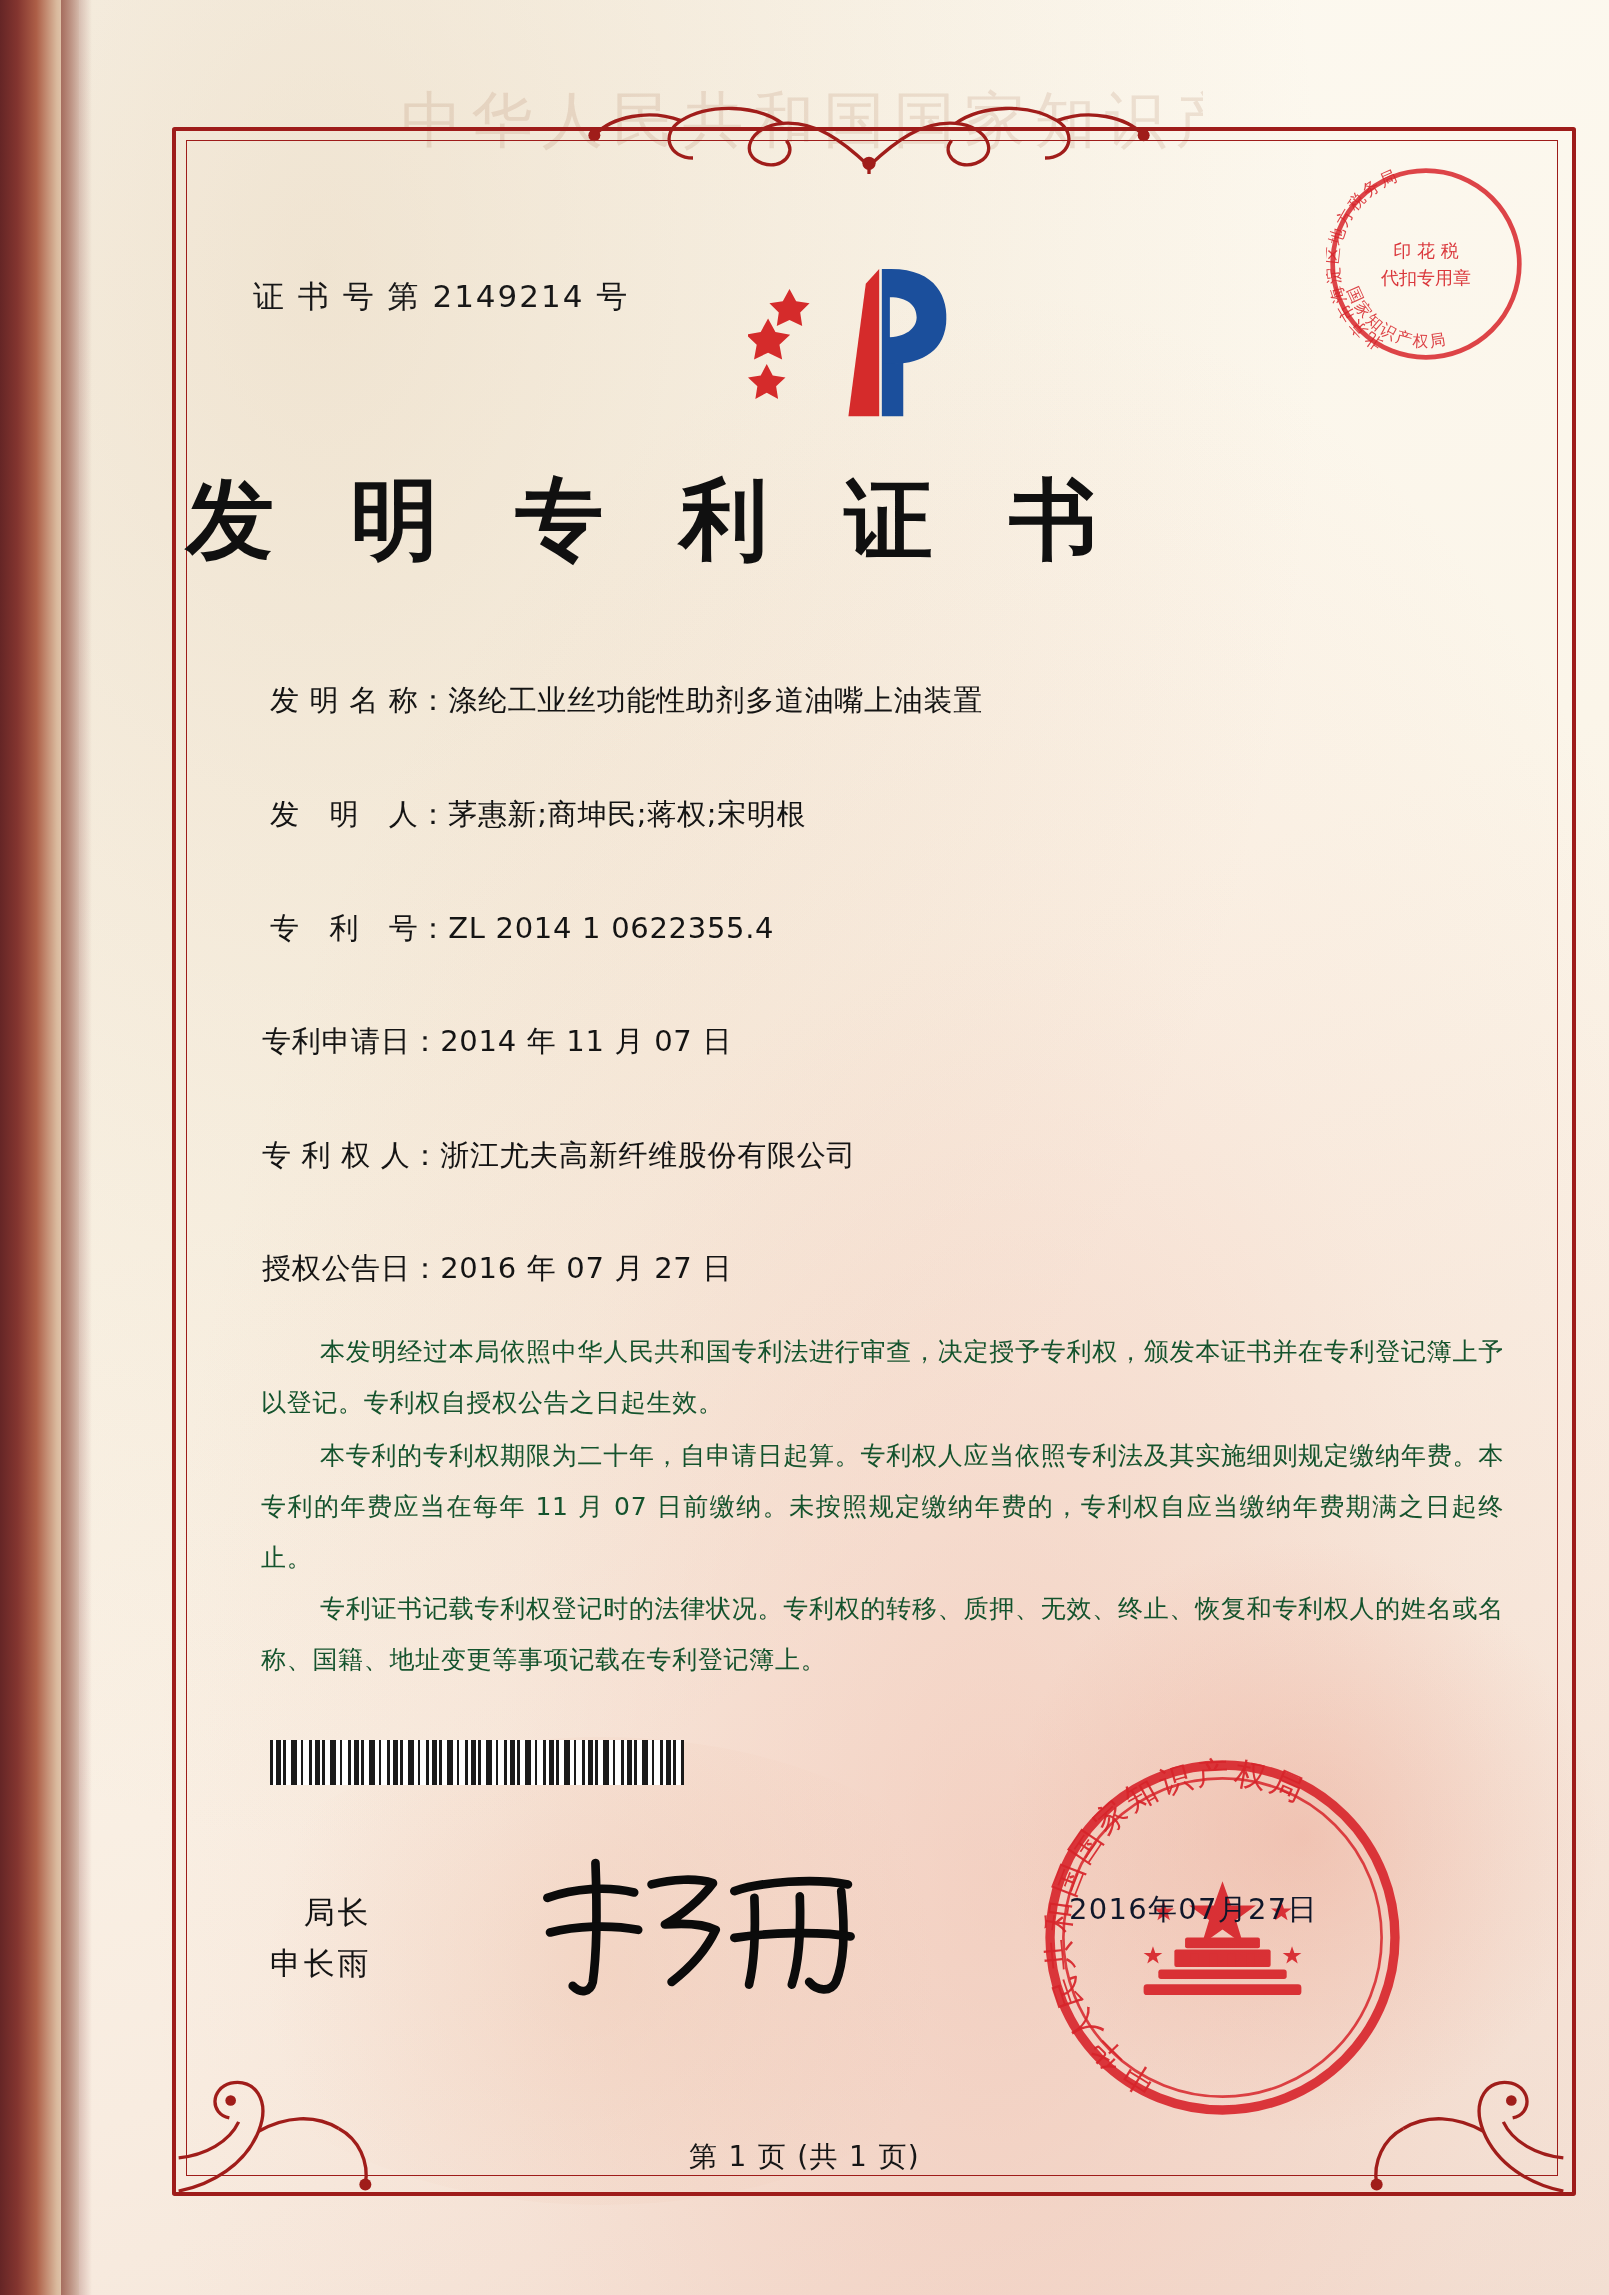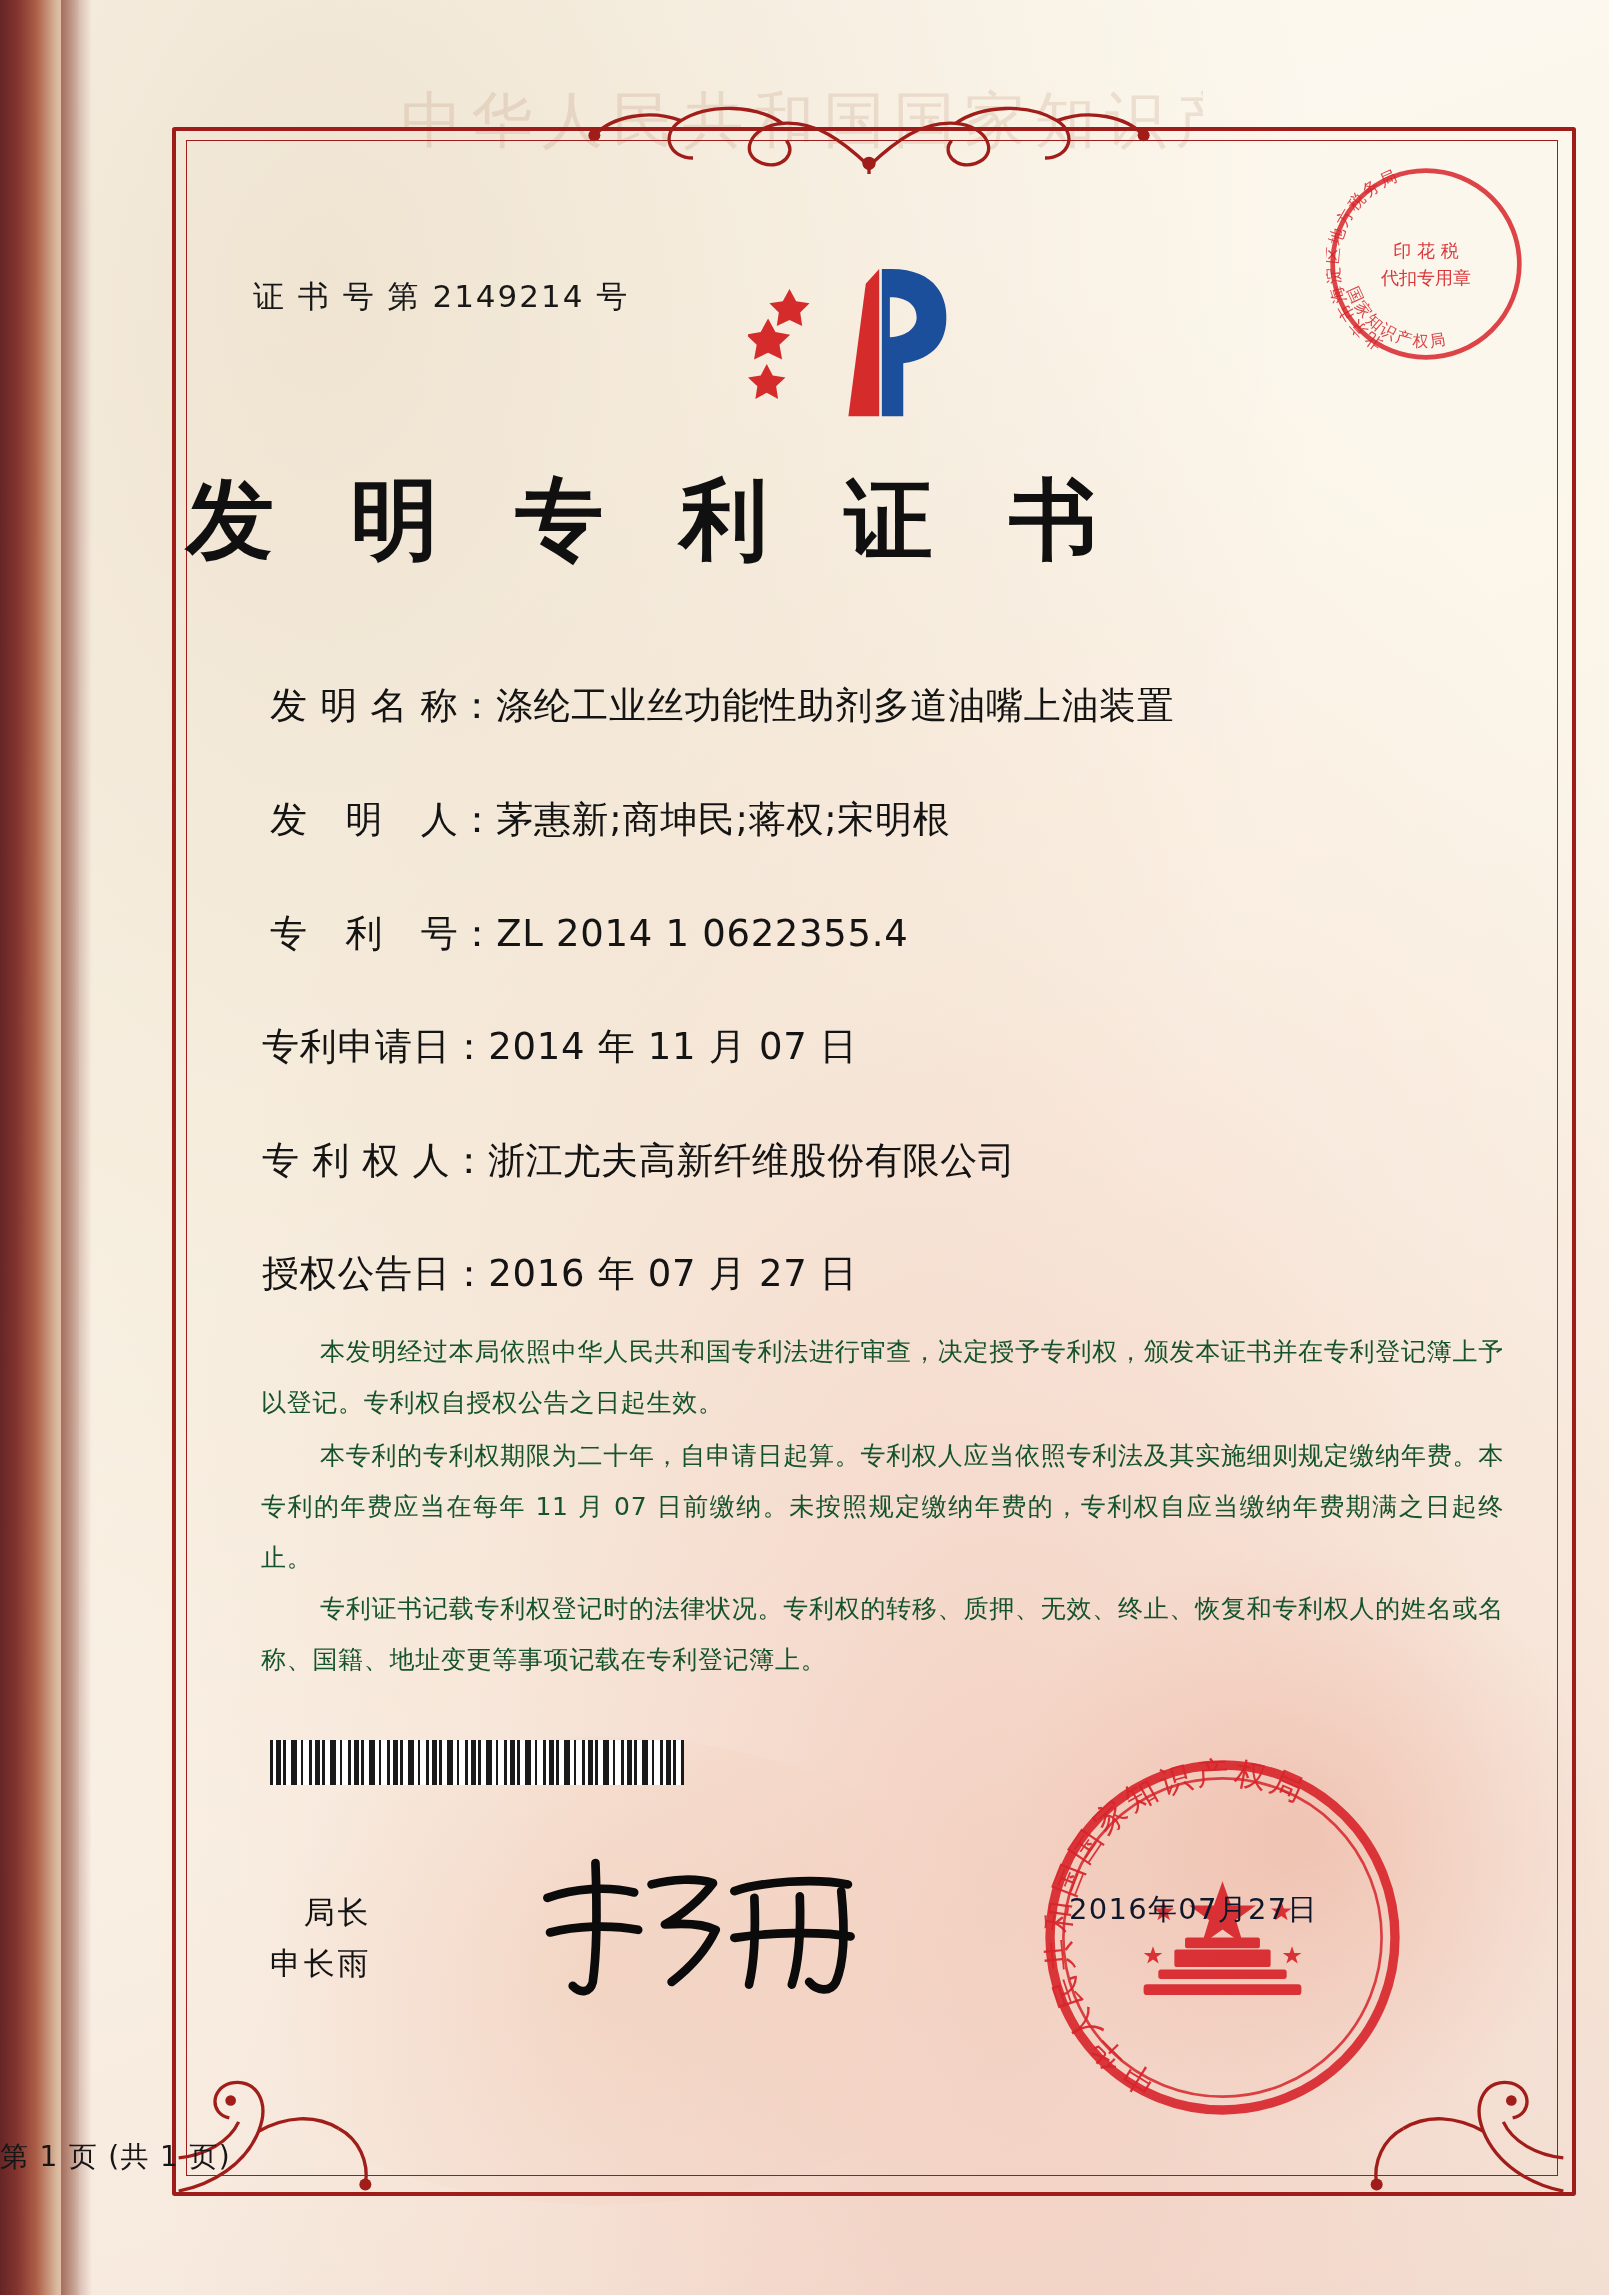--- a/index.html
+++ b/index.html
@@ -58,21 +58,21 @@
   #logo{position:absolute;left:748px;top:257px;width:261px;height:174px;}
   
   #title{
     position:absolute;left:0;top:461px;width:1283px;text-align:center;
     font-size:88px;font-weight:bold;color:#101010;letter-spacing:23px;
     text-indent:23px;
     font-family:"DejaVu Sans","Liberation Sans",sans-serif;
   }
   
   .field{
-    position:absolute;left:270px;font-size:37px;color:#141414;white-space:nowrap;
+    position:absolute;left:270px;font-size:29px;color:#141414;white-space:nowrap;
     letter-spacing:0.7px;
   }
   .field .lbl{display:inline-block;}
   .field .val{display:inline-block;}
   
   .para{
     position:absolute;left:261px;width:1243px;
     font-size:25px;line-height:51px;color:#14532d;text-align:justify;
     text-indent:59px;letter-spacing:0.7px;
   }
@@ -101,21 +101,21 @@
   }
   #seal-date{
     position:absolute;left:1069px;top:1890px;
     font-size:29px;color:#0f172a;letter-spacing:1.3px;white-space:nowrap;
   }
   #seal-tax{
     position:absolute;left:1326px;top:164px;width:200px;height:200px;
   }
   
   #footer{
-    position:absolute;left:0;top:2138px;width:1609px;
+    position:absolute;left:0;top:2138px;width:1609px;text-align:center;
     font-size:28px;color:#161616;letter-spacing:1.3px;
   }
   
   .blotch{position:absolute;border-radius:50%;pointer-events:none;}
 </style>
 </head>
 <body>
 
 <div id="scan"></div>
 <div class="blotch" style="left:1002px;top:1537px;width:601px;height:601px;background:radial-gradient(circle,rgba(232,150,128,.35),rgba(255,255,255,0) 70%);"></div>

